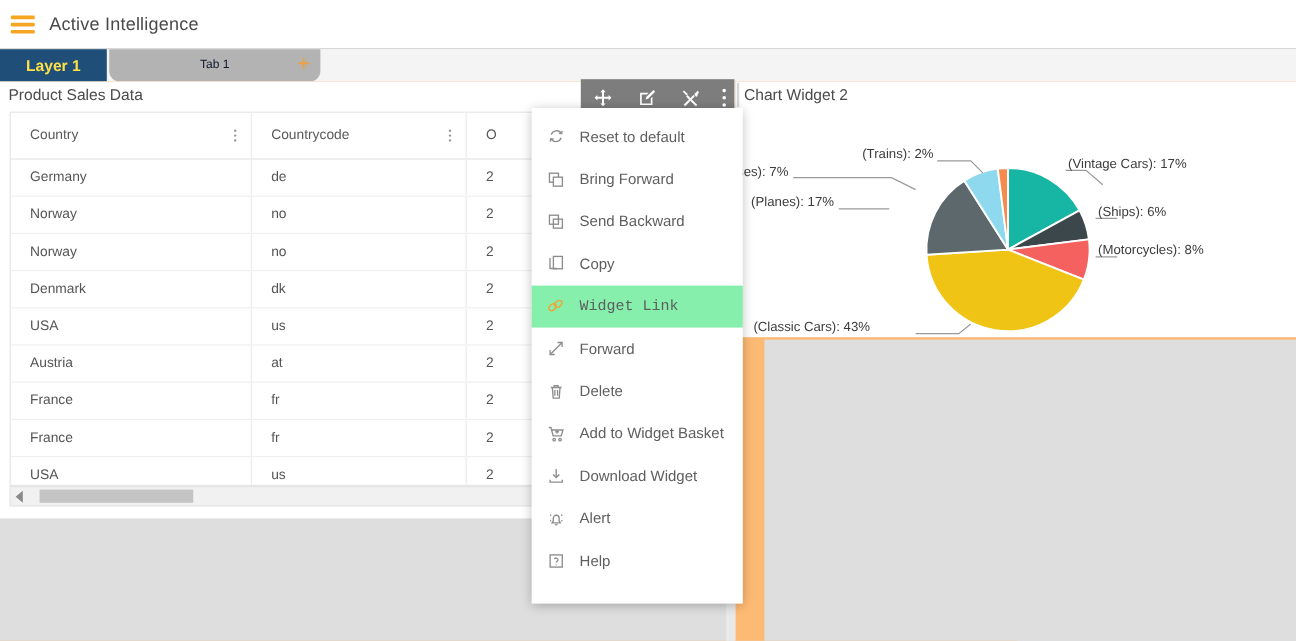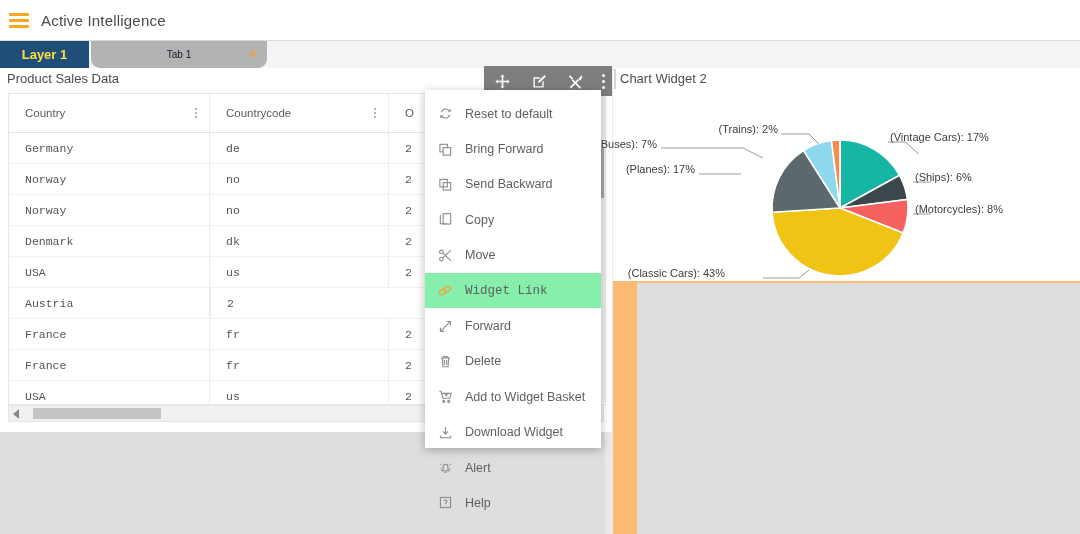--- a/index.html
+++ b/index.html
@@ -70,21 +70,21 @@
     position:absolute;right:12px;top:50%;transform:translateY(-50%);
     display:flex;flex-direction:column;gap:2px;cursor:pointer;
   }
   .kebab span{width:2px;height:2px;background:#9a9a9a;border-radius:50%;display:block;}
   .col-divider{width:1px;height:38px;background:#ececec;}
 
   .tbl-row{
     display:flex;height:30px;align-items:center;
     font-size:11.5px;color:#555;border-bottom:1px solid #f0f0f0;
   }
-  .td{height:30px;display:flex;align-items:center;box-sizing:border-box;padding-left:16px;font-family:Liberation Mono, monospace;}
+  .td{height:30px;display:flex;align-items:center;box-sizing:border-box;padding-left:16px;}
   .c1{width:200px;}
   .c2{width:178px;}
   .c3{width:216px;}
 
   
   .hscroll{
     position:absolute;left:8px;top:337px;width:596px;height:17px;
     background:#f1f1f1;border:1px solid #e6e6e6;box-sizing:border-box;
   }
   .hscroll .arrow{
@@ -131,21 +131,21 @@
 
   
   .placeholder{
     position:absolute;left:637px;top:215px;width:443px;height:251px;background:#dedede;
   }
   .canvas-gap{position:absolute;left:0;top:356px;width:612px;height:110px;background:#dedede;}
   .right-strip{position:absolute;left:605px;top:0;width:8px;height:466px;background:#e9e9e9;}
 
   
   .ctxmenu{
-    position:absolute;left:425px;top:90px;width:176px;height:358px;
+    position:absolute;left:443px;top:90px;width:176px;height:413px;
     background:#ffffff;box-shadow:0 2px 9px rgba(0,0,0,.28);
     z-index:50;padding-top:6px;box-sizing:border-box;
   }
   .mi{
     height:35.4px;display:flex;align-items:center;cursor:pointer;
     font-size:12.5px;color:#5f5f5f;
   }
   .mi.hl{background:#86efac;font-family:Liberation Mono, monospace;}
   .mi .mic{width:40px;display:flex;align-items:center;justify-content:center;}
   .mi .mlbl{flex:1;}
@@ -235,20 +235,21 @@
           <div class="tbl-row">
             <div class="td c1">USA</div>
             <div class="col-divider" style="height: 30px;"></div>
             <div class="td c2">us</div>
             <div class="col-divider" style="height: 30px;"></div>
             <div class="td c3">2</div>
           </div>
           <div class="tbl-row">
             <div class="td c1">Austria</div>
             <div class="col-divider" style="height: 30px;"></div>
+            <div class="td c2">at</div>
             <div class="col-divider" style="height: 30px;"></div>
             <div class="td c3">2</div>
           </div>
           <div class="tbl-row">
             <div class="td c1">France</div>
             <div class="col-divider" style="height: 30px;"></div>
             <div class="td c2">fr</div>
             <div class="col-divider" style="height: 30px;"></div>
             <div class="td c3">2</div>
           </div>
@@ -372,31 +373,20 @@
     </div>
     <div class="mi">
       <span class="mic">
         <svg width="15" height="15" viewBox="0 0 16 16" fill="none" stroke="#8d8d8d" stroke-width="1.2">
           <path d="M2.5 3.2v9.3h6.2"></path>
           <rect x="5.5" y="1.8" width="8" height="11"></rect>
         </svg>
       </span>
       <span class="mlbl">Copy</span>
     </div>
-    <div class="mi">
-      <span class="mic">
-        <svg width="15" height="15" viewBox="0 0 16 16" fill="none" stroke="#8d8d8d" stroke-width="1.2">
-          <circle cx="3.6" cy="11.8" r="1.9"></circle>
-          <circle cx="3.6" cy="4.2" r="1.9"></circle>
-          <path d="M5.1 10.6 13.5 2.6"></path>
-          <path d="M5.1 5.4 13.5 13.4"></path>
-        </svg>
-      </span>
-      <span class="mlbl">Move</span>
-    </div>
     <div class="mi hl">
       <span class="mic">
         <svg width="16" height="16" viewBox="0 0 16 16" fill="none" stroke="#f0a33a" stroke-width="1.3">
           <ellipse cx="5.5" cy="9" rx="3.4" ry="2.4" transform="rotate(-40 5.5 9)"></ellipse>
           <ellipse cx="10.3" cy="6.2" rx="3.4" ry="2.4" transform="rotate(-40 10.3 6.2)"></ellipse>
         </svg>
       </span>
       <span class="mlbl">Widget Link</span>
     </div>
     <div class="mi">

